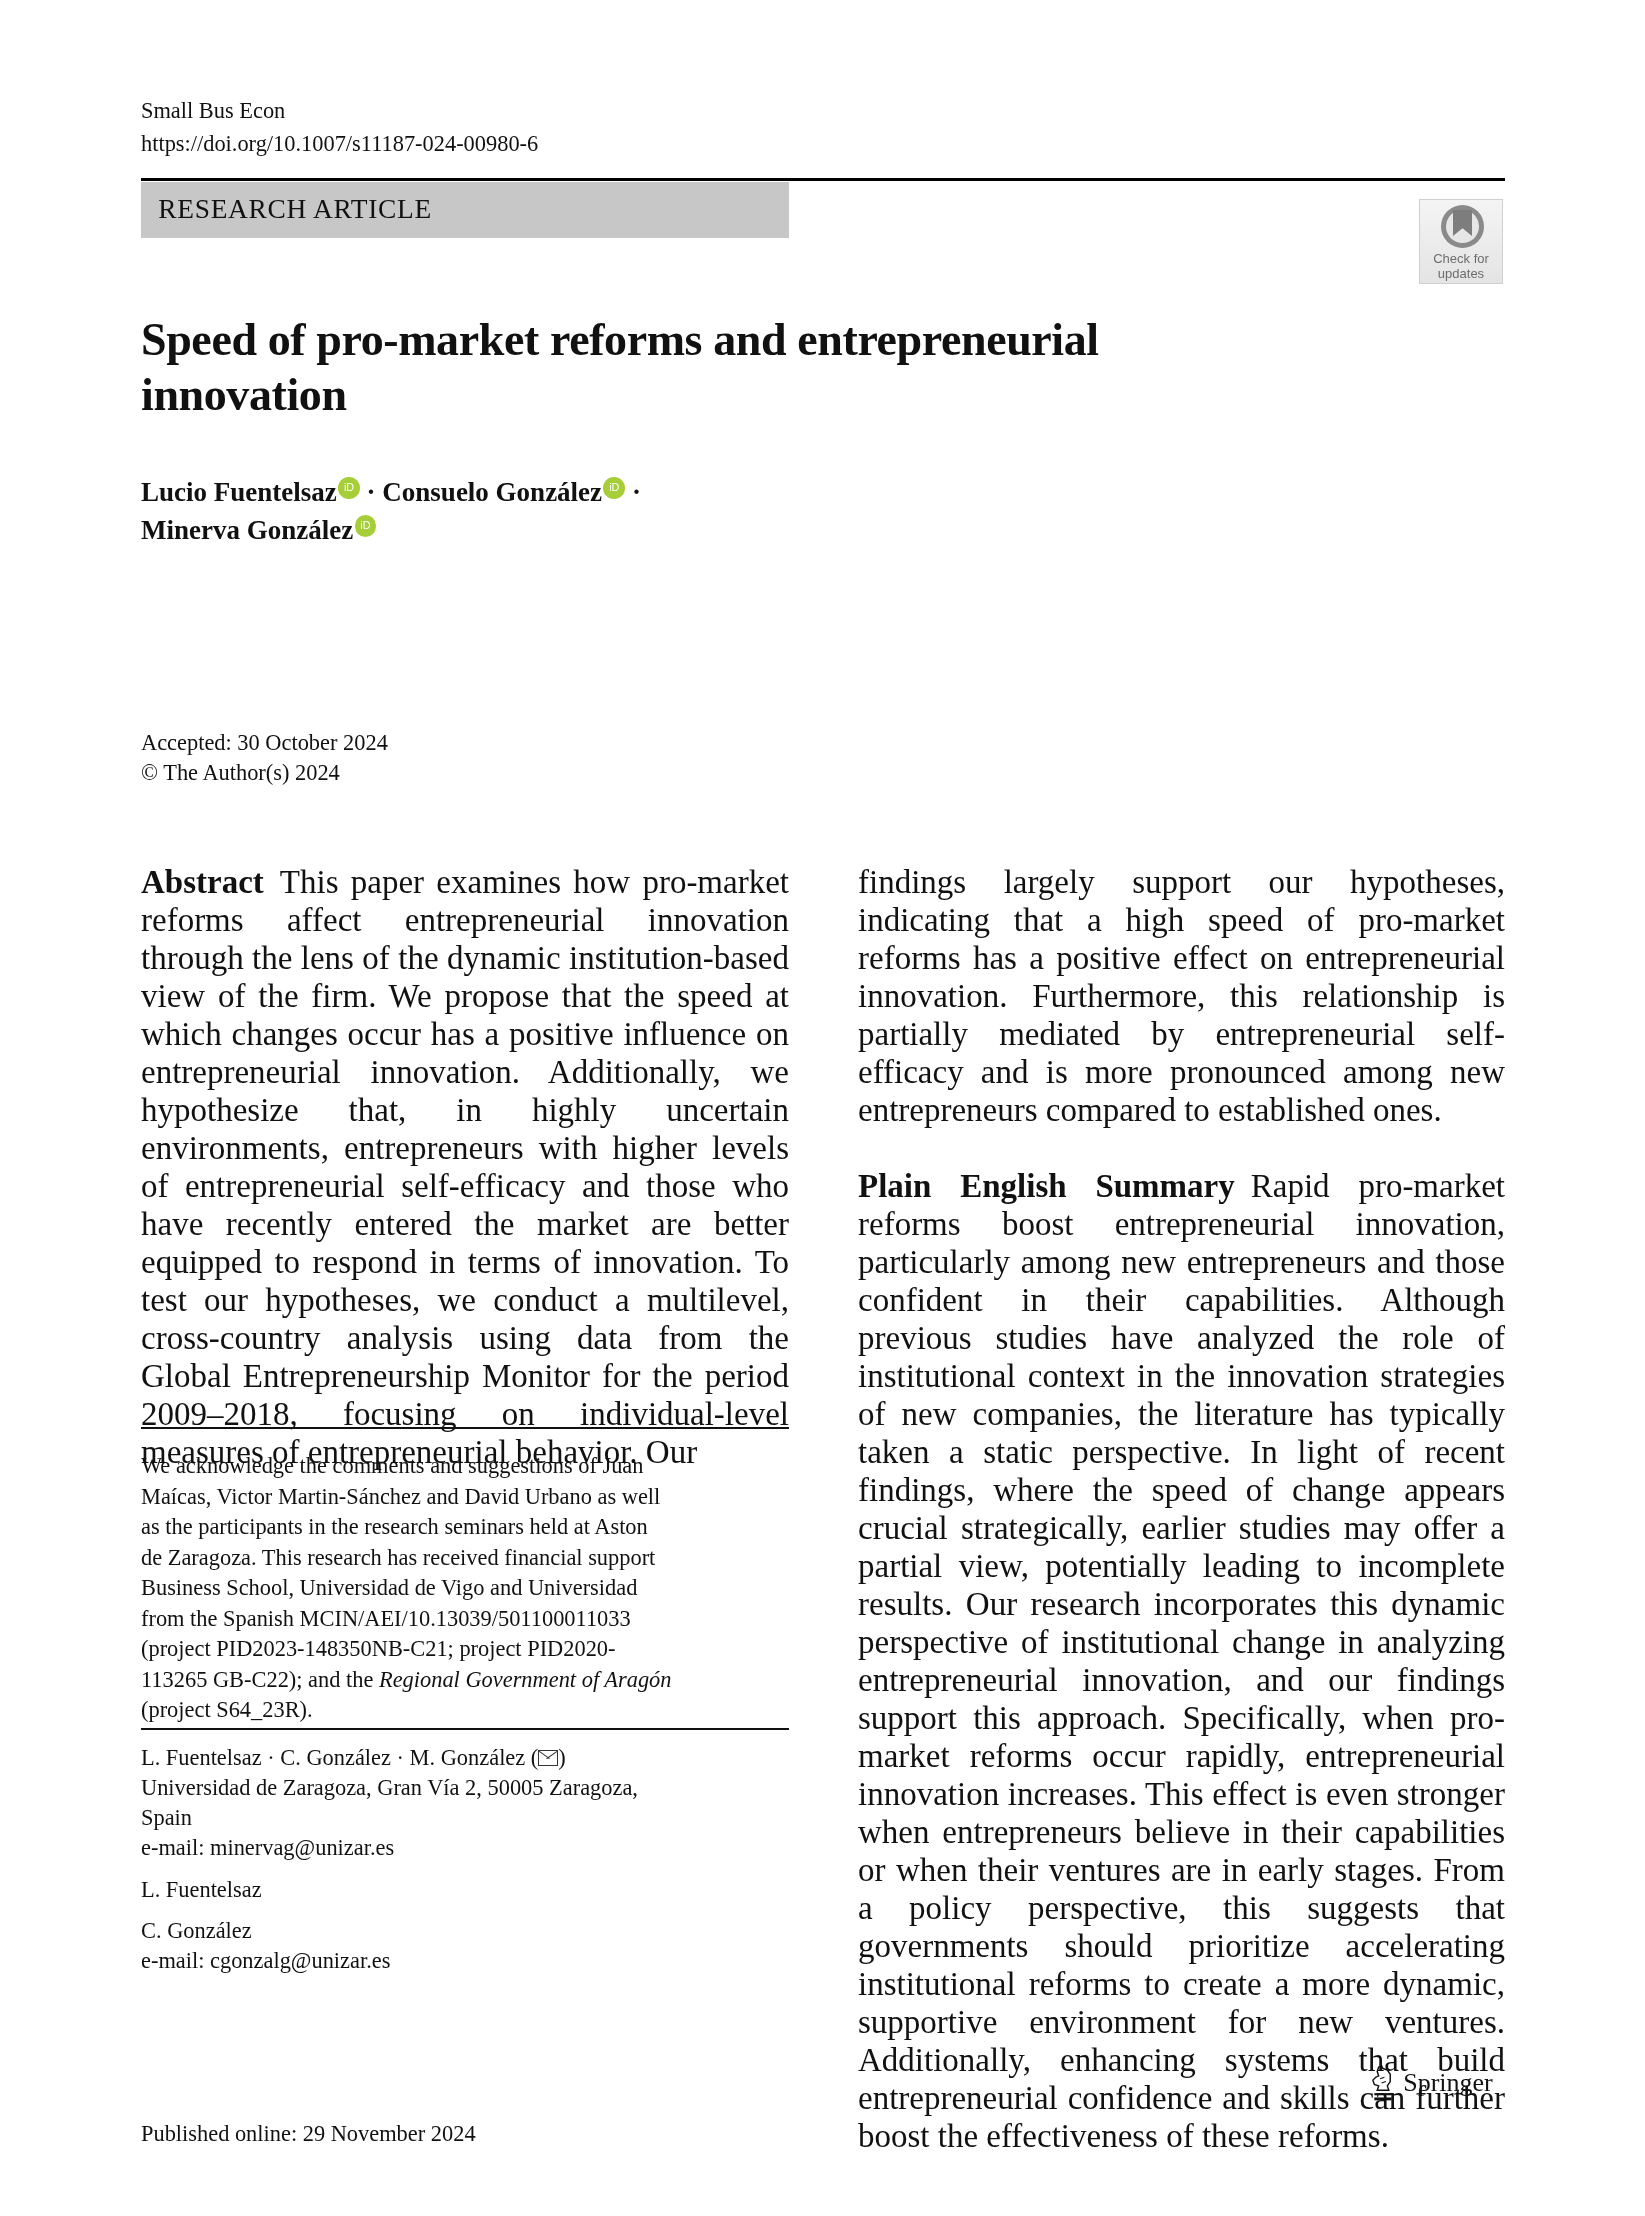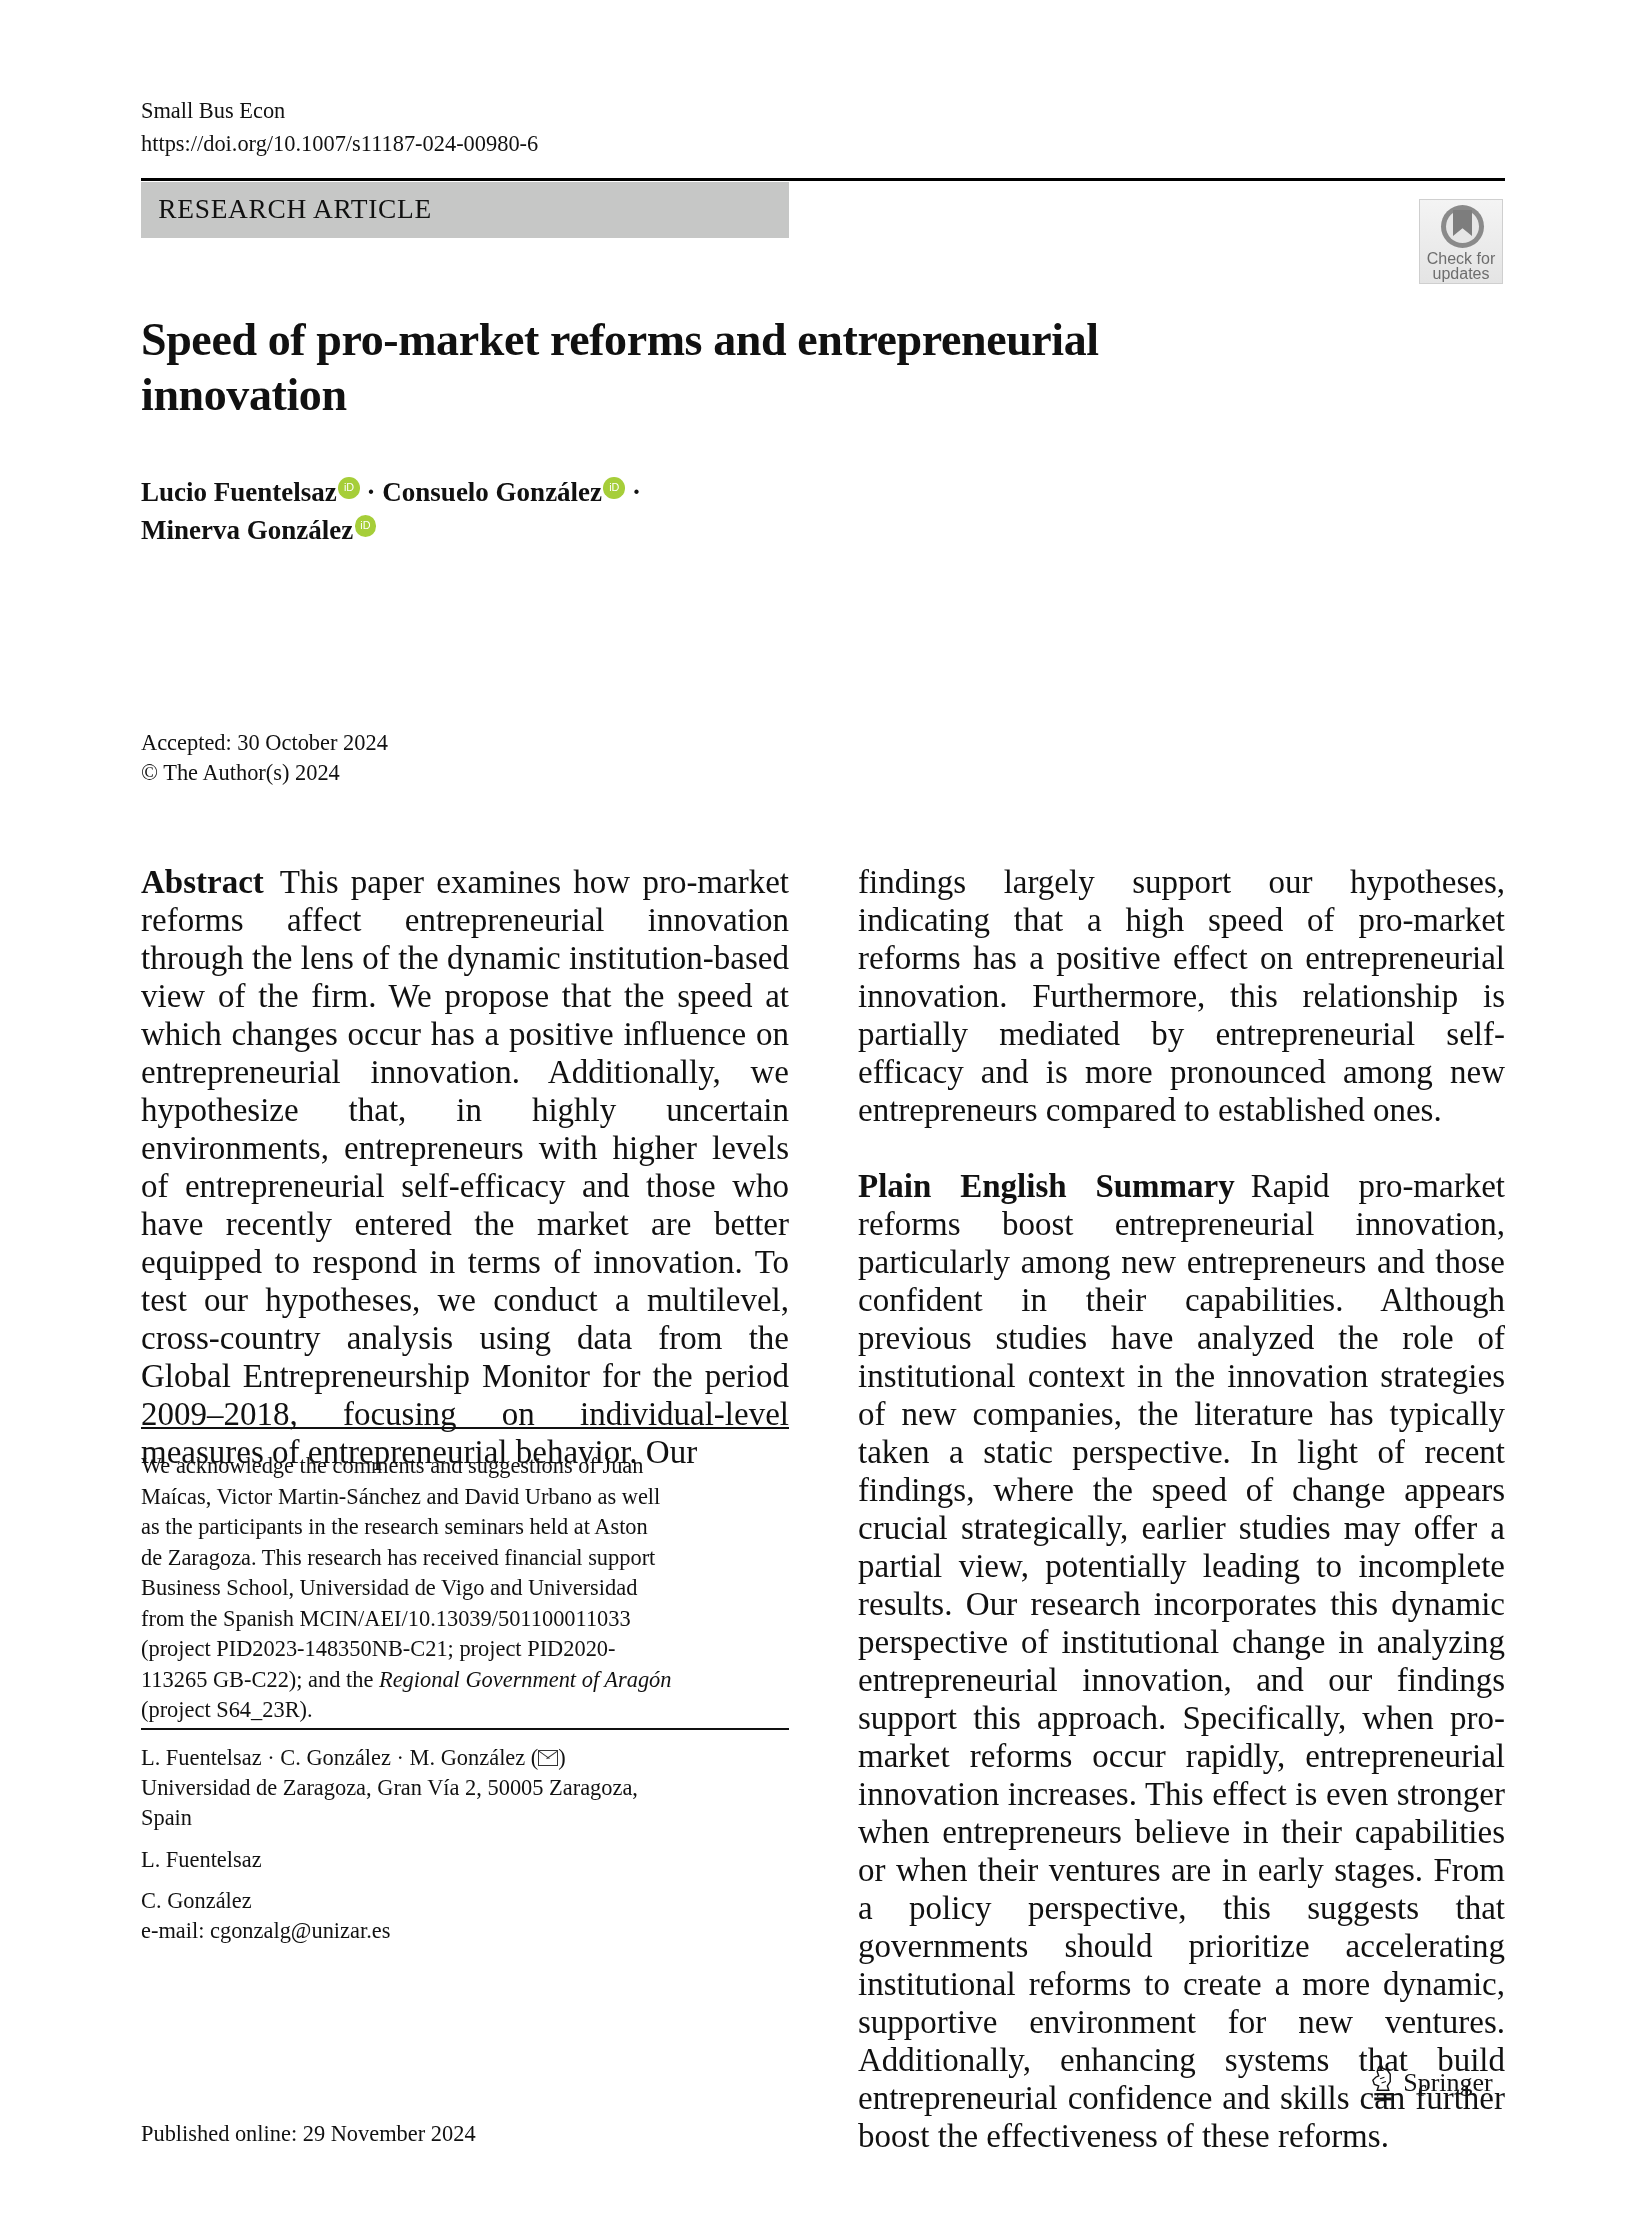--- a/index.html
+++ b/index.html
@@ -6,21 +6,21 @@
   body { width:1645px; height:2216px; position:relative; overflow:hidden; font-family:"Liberation Serif", "DejaVu Serif", serif; color:#111; }
   .abs { position:absolute; }
   .journal { left:141px; top:94px; font-size:22.4px; line-height:33px; }
   .top-rule { left:141px; top:178px; width:1364px; height:2.9px; background:#000; }
   .type-bar { left:141px; top:182px; width:648px; height:56px; background:#c6c7c6; }
   .type-bar span { position:absolute; left:17.3px; top:12.3px; font-size:27.4px; letter-spacing:0.7px; color:#111; }
   .badge { left:1419px; top:199px; width:84px; height:85px; border:0.7px solid #cfcfcf; background:linear-gradient(#f4f4f4,#e4e4e4); box-sizing:border-box; }
   .badge .ring { position:absolute; left:21px; top:5px; width:43px; height:43px; border-radius:50%; background:#8a8a8a; }
   .badge .ring-inner { position:absolute; left:26px; top:10px; width:33px; height:33px; border-radius:50%; background:#e6e6e6; }
   .badge .bookmark { position:absolute; left:33px; top:10px; width:19px; height:26px; background:#7d7d7d; clip-path:polygon(0 0,100% 0,100% 100%,50% 70%,0 100%); }
-  .badge .btxt { position:absolute; left:0; width:100%; text-align:center; font-family:"Liberation Sans","DejaVu Sans",sans-serif; font-size:16px; line-height:16px; color:#6d6d6d; }
+  .badge .btxt { position:absolute; left:0; width:100%; text-align:center; font-family:"Liberation Sans","DejaVu Sans",sans-serif; font-size:13px; line-height:16px; color:#6d6d6d; }
   .title { left:141px; top:312px; width:1155px; font-size:46px; font-weight:bold; line-height:55px; letter-spacing:-0.4px; }
   .authors { left:141px; top:473px; width:866px; font-size:27px; font-weight:bold; line-height:38px; }
   .orcid { display:inline-block; width:21.7px; height:21.7px; border-radius:50%; background:#a6ce39; color:#fff; font-family:"Liberation Sans","DejaVu Sans",sans-serif; font-size:10.8px; font-weight:normal; line-height:21.7px; text-align:center; vertical-align:10px; margin-left:1.4px; }
   .dates { left:141px; top:728px; font-size:22.4px; line-height:30px; }
   .col { font-size:33px; line-height:38px; text-align:justify; text-align-last:left; hyphens:manual;margin-top:20px; }
   .col-left { left:141px; top:843px; width:648px; }
   .col-right { left:858px; top:843px; width:647px; }
   .col p { margin:0; }
   .label { font-weight:bold; margin-right:16px; }
   .gap { height:38px; }
@@ -107,20 +107,21 @@
   <span class="ln"><span>113265 GB-C22); and the </span><i>Regional Government of Aragón</i></span>
   <span class="ln">(project S64_23R).</span>
 </div>
 
 <div class="abs rule-thin aff-rule"></div>
 <div class="abs aff">
   <div class="block">
     <span class="ln"><span>L. Fuentelsaz · C. González · M. González (</span><span class="env-icon"></span><span>)</span></span>
     <span class="ln">Universidad de Zaragoza, Gran Vía 2, 50005 Zaragoza,</span>
     <span class="ln">Spain</span>
+    <span class="ln">e-mail: minervag@unizar.es</span>
   </div>
   <div class="block">
     <span class="ln">L. Fuentelsaz</span>
   </div>
   <div class="block">
     <span class="ln">C. González</span>
     <span class="ln">e-mail: cgonzalg@unizar.es</span>
   </div>
 </div>
 

